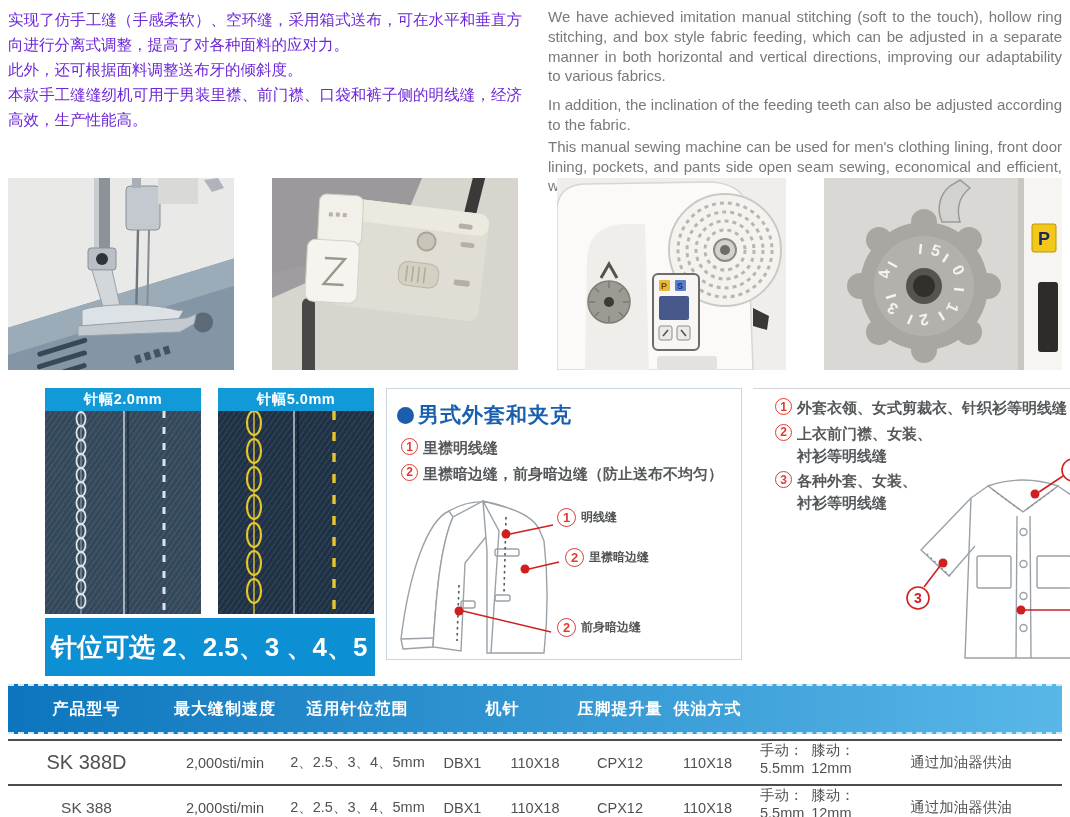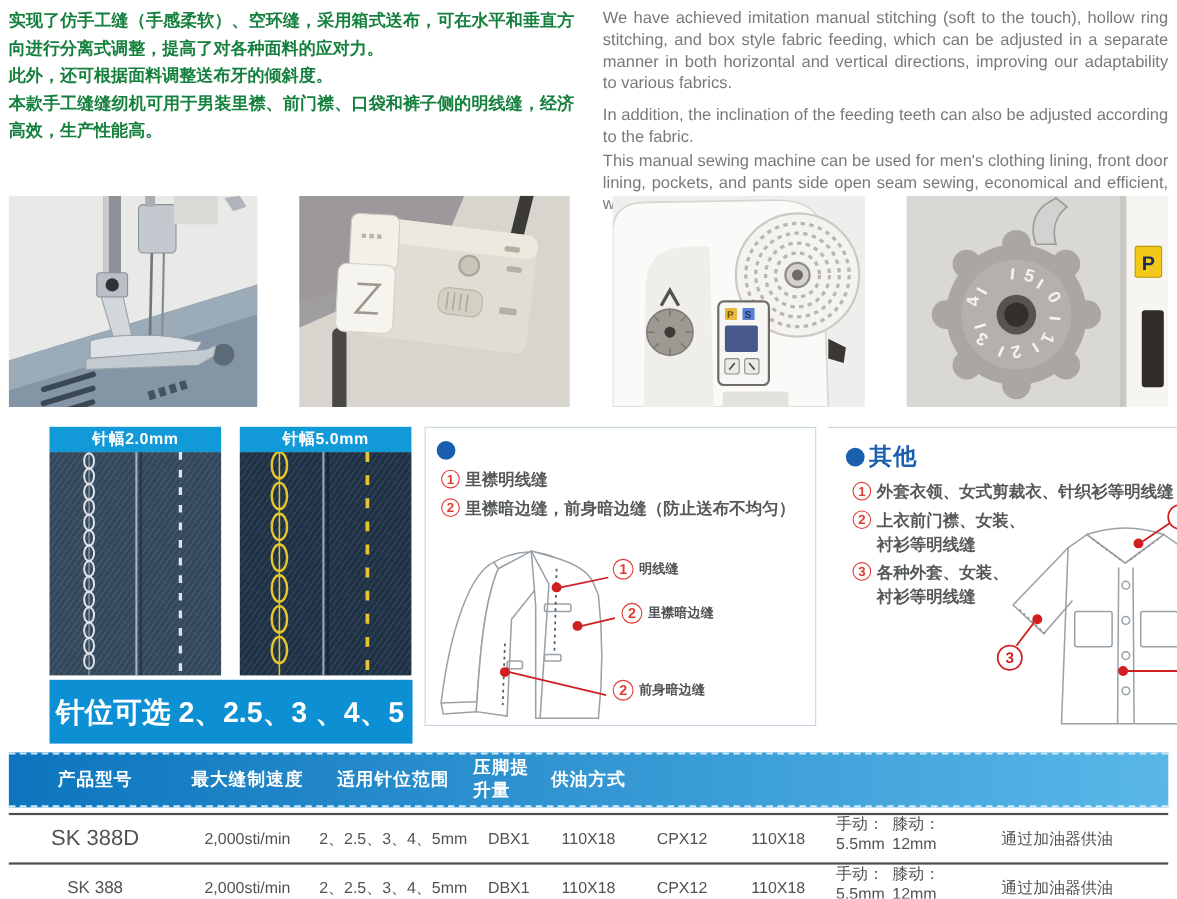--- a/index.html
+++ b/index.html
@@ -5,21 +5,21 @@
   * { margin:0; padding:0; box-sizing:border-box; }
   html,body { background:#ffffff; }
   .page {
     position:relative; width:1070px; height:817px; margin:0 auto;
     background:#fff; overflow:hidden;
     font-family:"Liberation Sans","DejaVu Sans",sans-serif;
   }
   
   .intro { display:flex; gap:26px; padding:7px 8px 0 8px; height:172px; }
   .intro-col { flex:1; }
-  .zh p { color:#15803d; font-size:15.5px; line-height:1.62; text-align:justify;font-weight:bold; }
+  .zh p { color:#6d28d9; font-size:15.5px; line-height:1.62; text-align:justify; }
   .en p { color:#77797c; font-size:15px; line-height:1.32; text-align:justify; }
   .en p + p { margin-top:9px; }
   .en p.tight { margin-top:2px; }
   
   .photos { display:flex; justify-content:space-between; padding:6px 8px 0 8px; height:198px; }
   .photo { background:#e9e8e6; overflow:hidden; position:relative; }
   .photo svg { display:block; }
   
   .mid { display:flex; padding:18px 0 0 5px; gap:11px; height:290px;margin-left:40px; }
   
@@ -295,20 +295,21 @@
             </svg>
           </div>
         </div>
       </div>
       <div class="caption-bar">针位可选 2、2.5、3 、4、5</div>
     </div>
 
     <div class="panel panel-jacket">
       <div class="panel-title">
         <span class="bullet"></span>
+        <b>男式外套和夹克</b>
       </div>
       <div class="plist">
         <div class="pitem">
           <span class="cnum">1</span>
           <span class="txt">里襟明线缝</span>
         </div>
         <div class="pitem">
           <span class="cnum">2</span>
           <span class="txt">里襟暗边缝，前身暗边缝（防止送布不均匀）</span>
         </div>
@@ -349,24 +350,20 @@
         <span class="cnum">2</span>
         <span class="txt">里襟暗边缝</span>
       </div>
       <div class="callout" style="left:170px; top:228px;">
         <span class="cnum">2</span>
         <span class="txt">前身暗边缝</span>
       </div>
     </div>
 
     <div class="panel panel-other">
-      <div class="panel-title">
-        <span class="bullet"></span>
-        <b>其他</b>
-      </div>
       <div class="plist" style="max-width:330px;">
         <div class="pitem">
           <span class="cnum">1</span>
           <span class="txt" style="white-space:nowrap;">外套衣领、女式剪裁衣、针织衫等明线缝</span>
         </div>
         <div class="pitem">
           <span class="cnum">2</span>
           <span class="txt"><span>上衣前门襟、女装、</span><span class="ln2">衬衫等明线缝</span></span>
         </div>
         <div class="pitem">
@@ -417,20 +414,21 @@
         </g>
       </svg>
     </div>
   </div>
 
   <div class="spec">
     <div class="spec-grid spec-head">
       <div class="cell">产品型号</div>
       <div class="cell">最大缝制速度</div>
       <div class="cell">适用针位范围</div>
+      <div class="cell span2">机针</div>
       <div class="cell">压脚提升量</div>
       <div class="cell">供油方式</div>
     </div>
     <div class="spec-body">
       <div class="spec-grid spec-row">
         <div class="cell" style="font-size:20px">SK 388D</div>
         <div class="cell">2,000sti/min</div>
         <div class="cell">2、2.5、3、4、5mm</div>
         <div class="cell">DBX1</div>
         <div class="cell">110X18</div>

